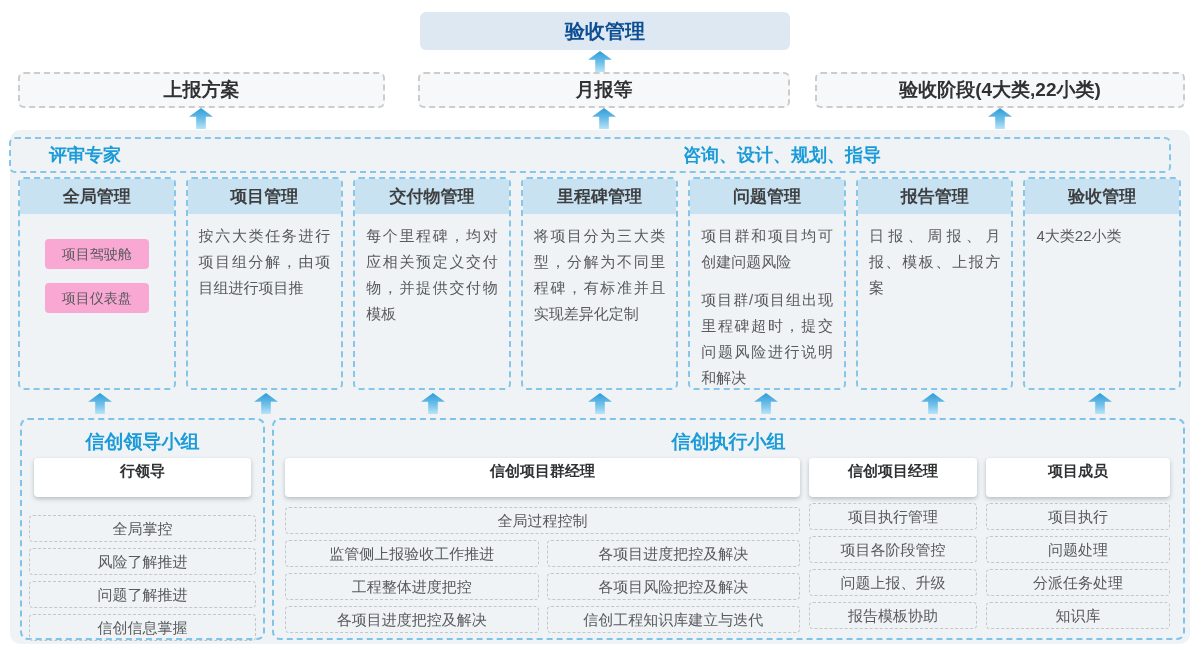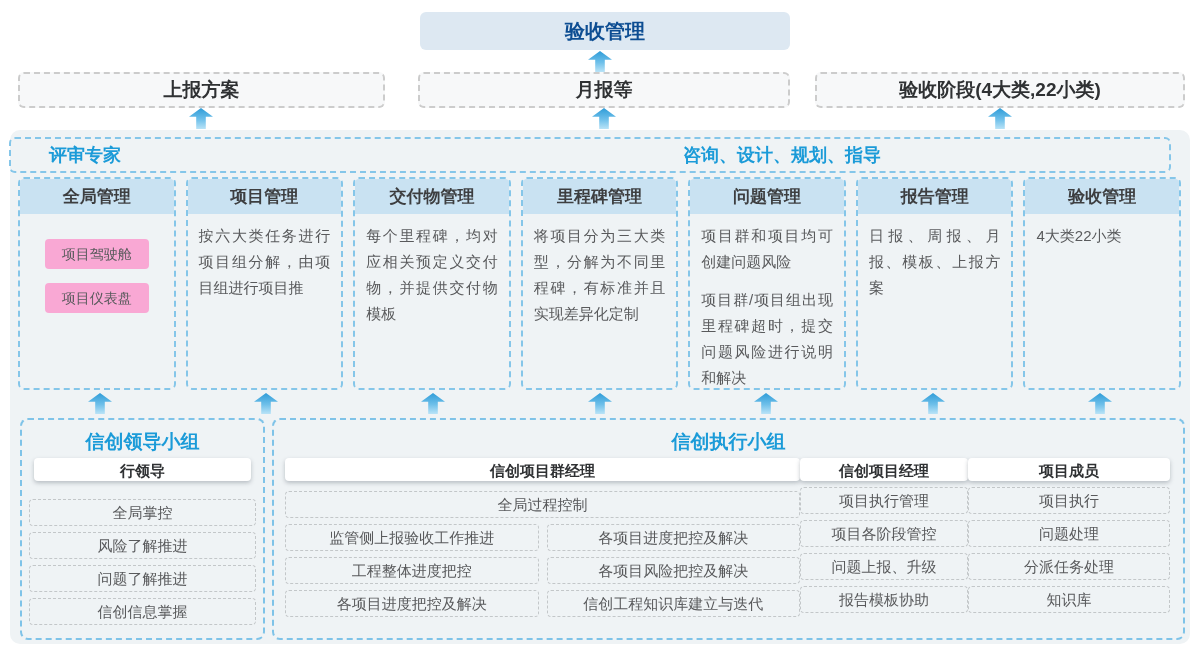--- a/index.html
+++ b/index.html
@@ -49,31 +49,31 @@
     text-align:center; line-height:30px; font-size:14px; color:#595a5c; }
   .chip + .chip { margin-top:14px; }
 
   
   .group-box { position:absolute; top:418px; height:222px;
     border:2px dashed #7fc3e8; border-radius:8px; }
   .leader-box { left:20px; width:245px; }
   .exec-box { left:272px; width:913px; }
   .group-title { margin-top:8px; text-align:center; font-size:19px; font-weight:bold;
     color:#1b9bd8; height:28px; line-height:28px; }
-  .role-bar { height:23px; background:#ffffff; border-radius:4px;
+  .role-bar { height:39px; background:#ffffff; border-radius:4px;
     box-shadow:0 2px 4px rgba(100,110,120,.4); text-align:center; line-height:26px;
     font-size:15px; font-weight:bold; color:#2f3133; }
   .leader-box .role-bar { margin:2px 12px 0; }
   .leader-items { padding:18px 7px 0; }
   .item { height:27px; border:1px dashed #c3c7c9; border-radius:4px;
     text-align:center; line-height:25px; font-size:15px; color:#595a5c;
     overflow:hidden; white-space:nowrap; }
   .leader-items .item + .item { margin-top:6px; }
 
-  .groups { display:flex; padding:2px 13px 0 11px; }
+  .groups { display:flex; gap:9px; padding:2px 13px 0 11px; }
   .g1 { width:515px; } .g2 { width:168px; } .g3 { flex:1; }
   .g1 .item.full { margin-top:10px; }
   .duo { display:grid; grid-template-columns:1fr 1fr; column-gap:8px; row-gap:6px;
     margin-top:6px; }
   .stack .item { margin-top:6px; }
   .stack .item:first-of-type { margin-top:10px; }
 </style>
 </head>
 <body>
 

